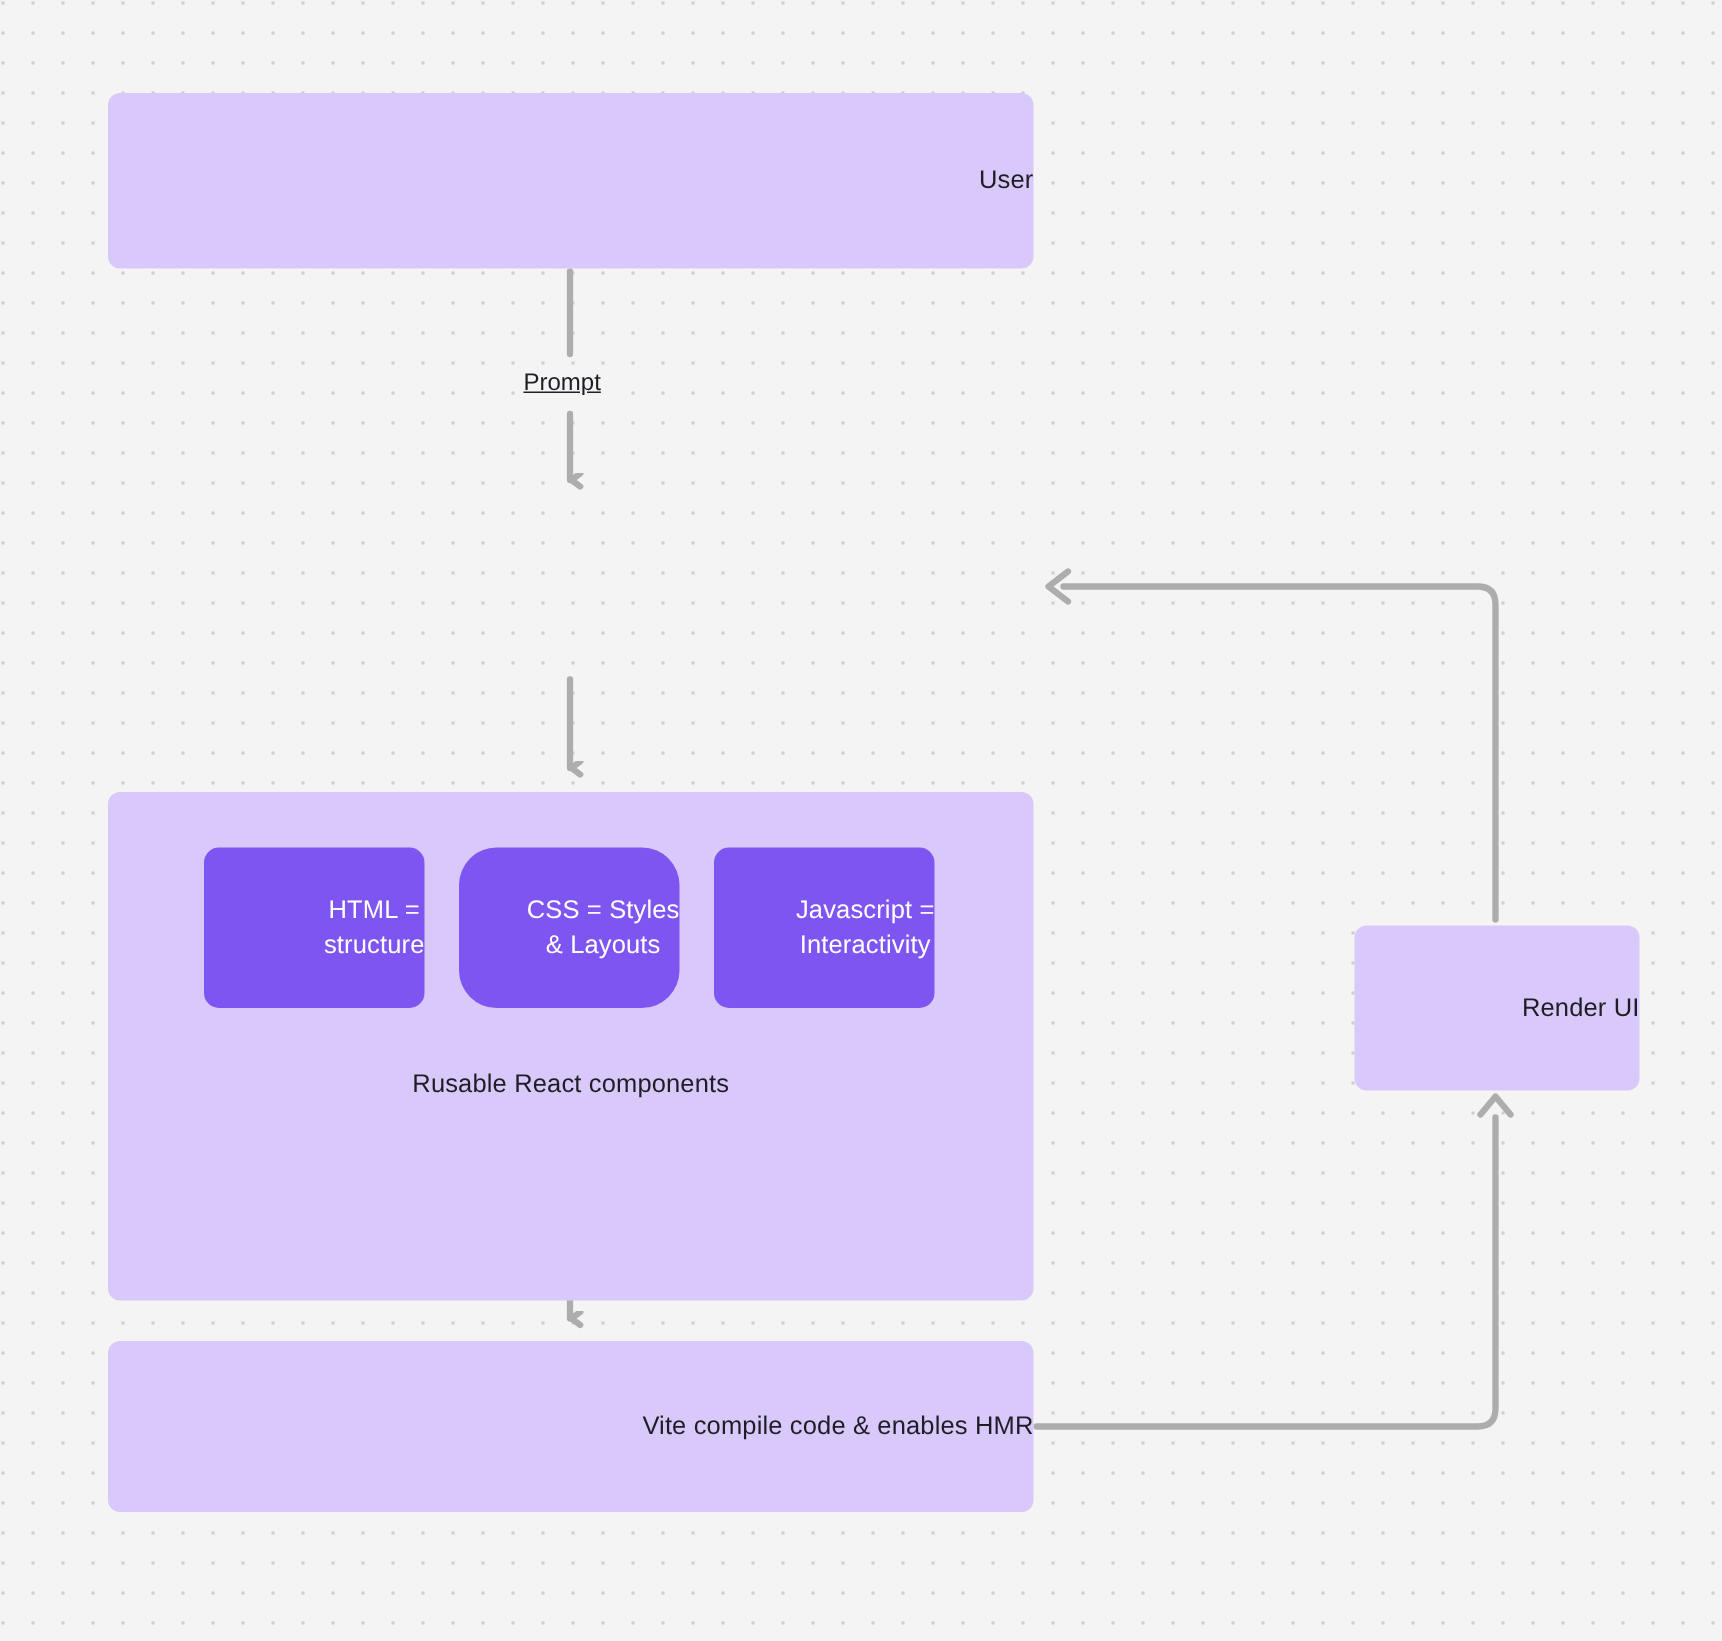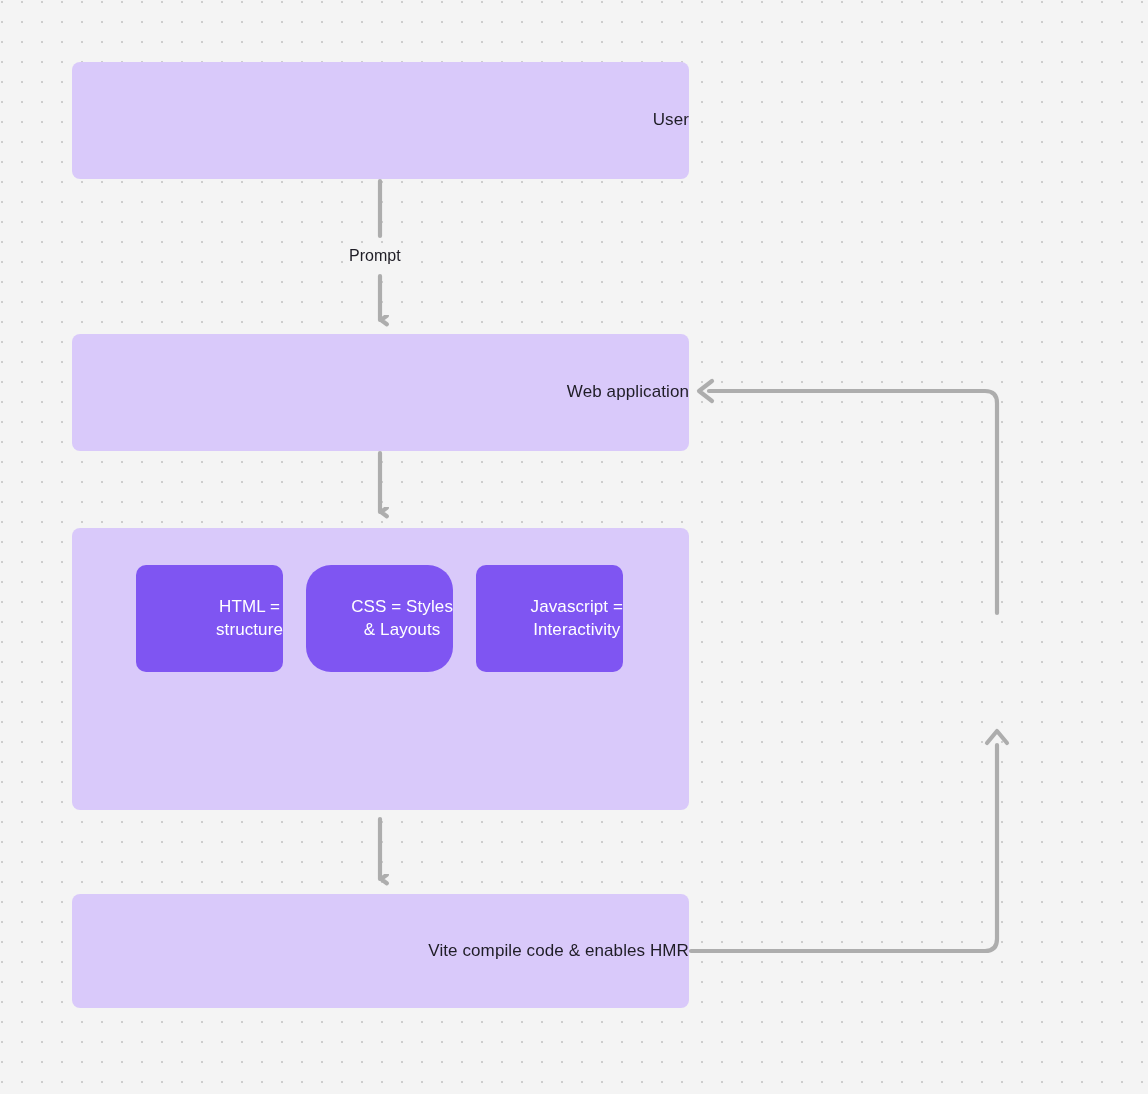--- a/index.html
+++ b/index.html
@@ -39,21 +39,21 @@
     background: #d9c9fa;
   }
   .node-dark {
     background: #7f55f2;
     color: #ffffff;
     border-radius: 10px;
   }
   
   #node-user        { left: 72px;  top: 62px;  width: 617px; height: 117px; }
   #node-webapp      { left: 72px;  top: 334px; width: 617px; height: 117px; }
-  #node-components  { left: 72px;  top: 528px; width: 617px; height: 282px;
+  #node-components  { left: 72px;  top: 528px; width: 617px; height: 339px;
                       align-items: flex-start; justify-content: flex-start; }
   #node-vite        { left: 72px;  top: 894px; width: 617px; height: 114px; }
   #node-render      { left: 903px; top: 617px; width: 190px; height: 110px; }
 
   #node-html        { left: 64px;  top: 37px;  width: 147px; height: 107px; }
   #node-css         { left: 234px; top: 37px;  width: 147px; height: 107px; border-radius: 25px; }
   #node-js          { left: 404px; top: 37px;  width: 147px; height: 107px; padding-left: 28px; }
 
   .inner-wrap {
     position: absolute;
@@ -79,21 +79,21 @@
     pointer-events: none;
   }
   .edge-label {
     position: absolute;
     font-size: 16px;
     color: #1f1d26;
     background: #f4f4f4;
     padding: 1px 5px;
     white-space: nowrap;
   }
-  #label-prompt { left: 344px; top: 246px; }
+  #label-prompt { left: 344px; top: 246px; text-decoration: underline; }
 </style>
 </head>
 <body>
 
 <div id="canvas">
 
   <svg class="edges" viewBox="0 0 1148 1094" xmlns="http://www.w3.org/2000/svg">
     <defs>
       <marker id="arrow-down" markerWidth="14" markerHeight="14" refX="5" refY="9" orient="auto" markerUnits="userSpaceOnUse">
         <path d="M 0.7 2.2 L 5 8 L 9.3 2.2" fill="none" stroke="#adadad" stroke-width="4.2" stroke-linecap="round" stroke-linejoin="round"></path>
@@ -123,23 +123,20 @@
       <path d="M 712 381 L 699 391 L 712 401" fill="none" stroke="#adadad" stroke-width="4.2" stroke-linecap="round" stroke-linejoin="round"></path>
     </g>
   </svg>
 
   <div class="edge-label" id="label-prompt">Prompt</div>
 
   <div class="node node-light" id="node-user">
     <span>User</span>
   </div>
 
-  <div class="node node-light" id="node-webapp">
-    <span>Web application</span>
-  </div>
 
   <div class="node node-light" id="node-components">
     <div class="inner-wrap">
 
       <div class="node node-dark" id="node-html">
         <span>
           <span>HTML =</span><br>
           <span>structure</span>
         </span>
       </div>
@@ -151,21 +148,25 @@
         </span>
       </div>
 
       <div class="node node-dark" id="node-js">
         <span>
           <span>Javascript =</span><br>
           <span>Interactivity</span>
         </span>
       </div>
 
+      <div class="caption">Rusable React components</div>
     </div>
   </div>
 
   <div class="node node-light" id="node-vite">
     <span>Vite compile code &amp; enables HMR</span>
   </div>
 
+  <div class="node node-light" id="node-render">
+    <span>Render UI</span>
+  </div>
 
 </div>
 
 </body></html>

